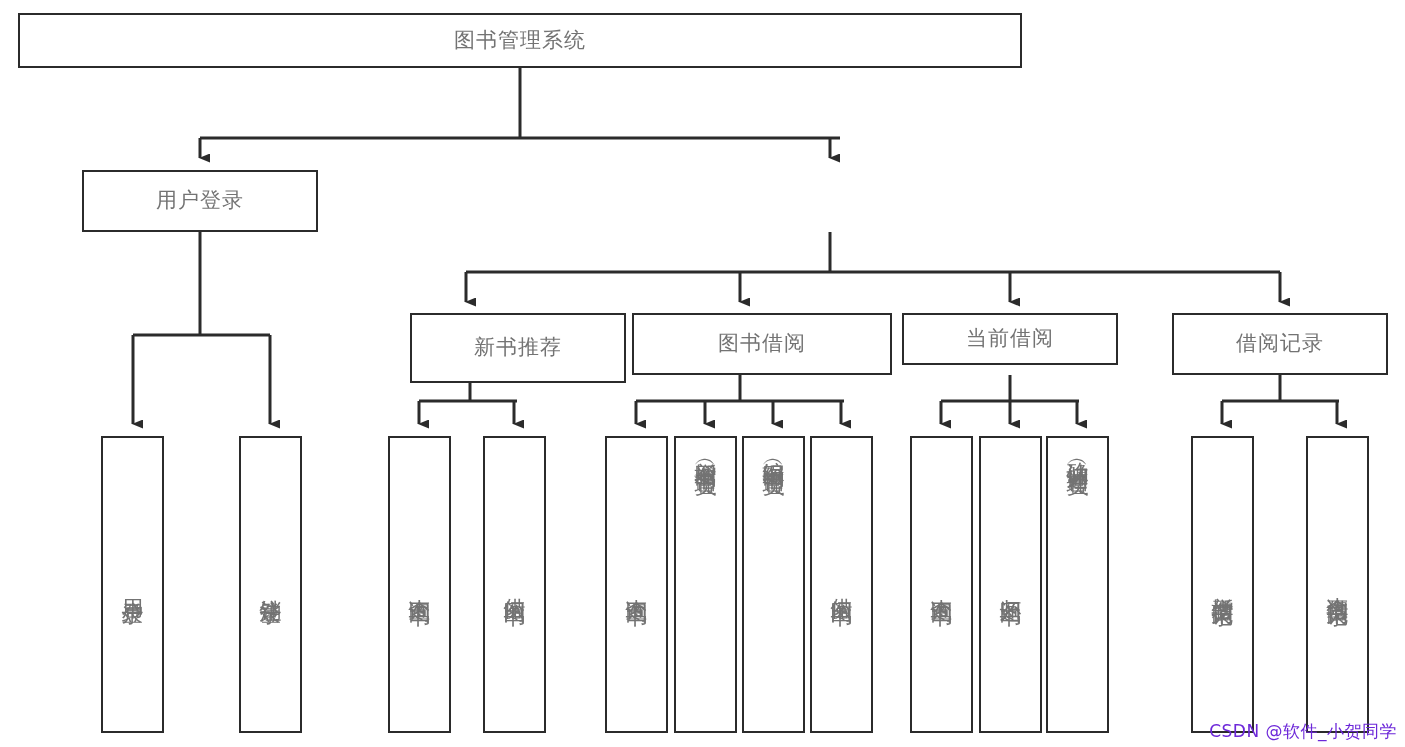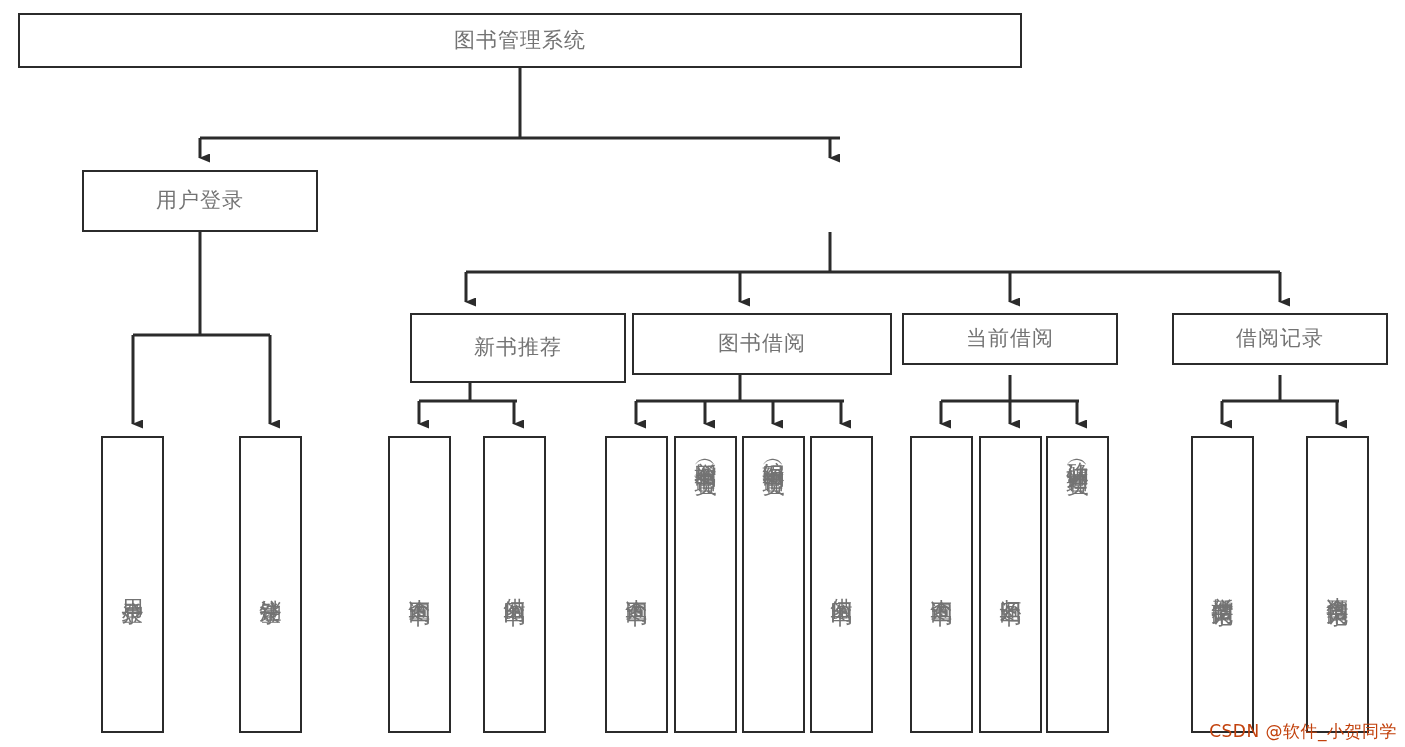--- a/index.html
+++ b/index.html
@@ -63,21 +63,21 @@
   }
   .node.vert.centered {
     align-items: center;
     padding-top: 0;
   }
   #watermark {
     position: absolute;
     right: 8px;
     bottom: 4px;
     font-size: 17px;
-    color: #c2410c;
+    color: #6d28d9;
     white-space: nowrap;
     letter-spacing: 0.5px;
     font-family: "DejaVu Sans", "Liberation Sans", sans-serif;
   }
 </style>
 </head>
 <body>
 
 <div id="diagram-root">
 
@@ -144,21 +144,21 @@
 
   <div class="node horiz" style="left:362px; top:313px; width:216px; height:70px;margin-left:48px;">
     <span class="label">新书推荐</span>
   </div>
   <div class="node horiz" style="left:632px; top:313px; width:260px; height:62px;">
     <span class="label">图书借阅</span>
   </div>
   <div class="node horiz" style="left:902px; top:313px; width:216px; height:52px;">
     <span class="label">当前借阅</span>
   </div>
-  <div class="node horiz" style="left:1172px; top:313px; width:216px; height:52px;">
+  <div class="node horiz" style="left:1172px; top:313px; width:216px; height:62px;">
     <span class="label">借阅记录</span>
   </div>
 
   <div class="node vert centered" style="left:101px; top:436px; width:63px; height:297px;">
     <span class="label">用户登录</span>
   </div>
   <div class="node vert centered" style="left:239px; top:436px; width:63px; height:297px;">
     <span class="label">注销登录</span>
   </div>
 

